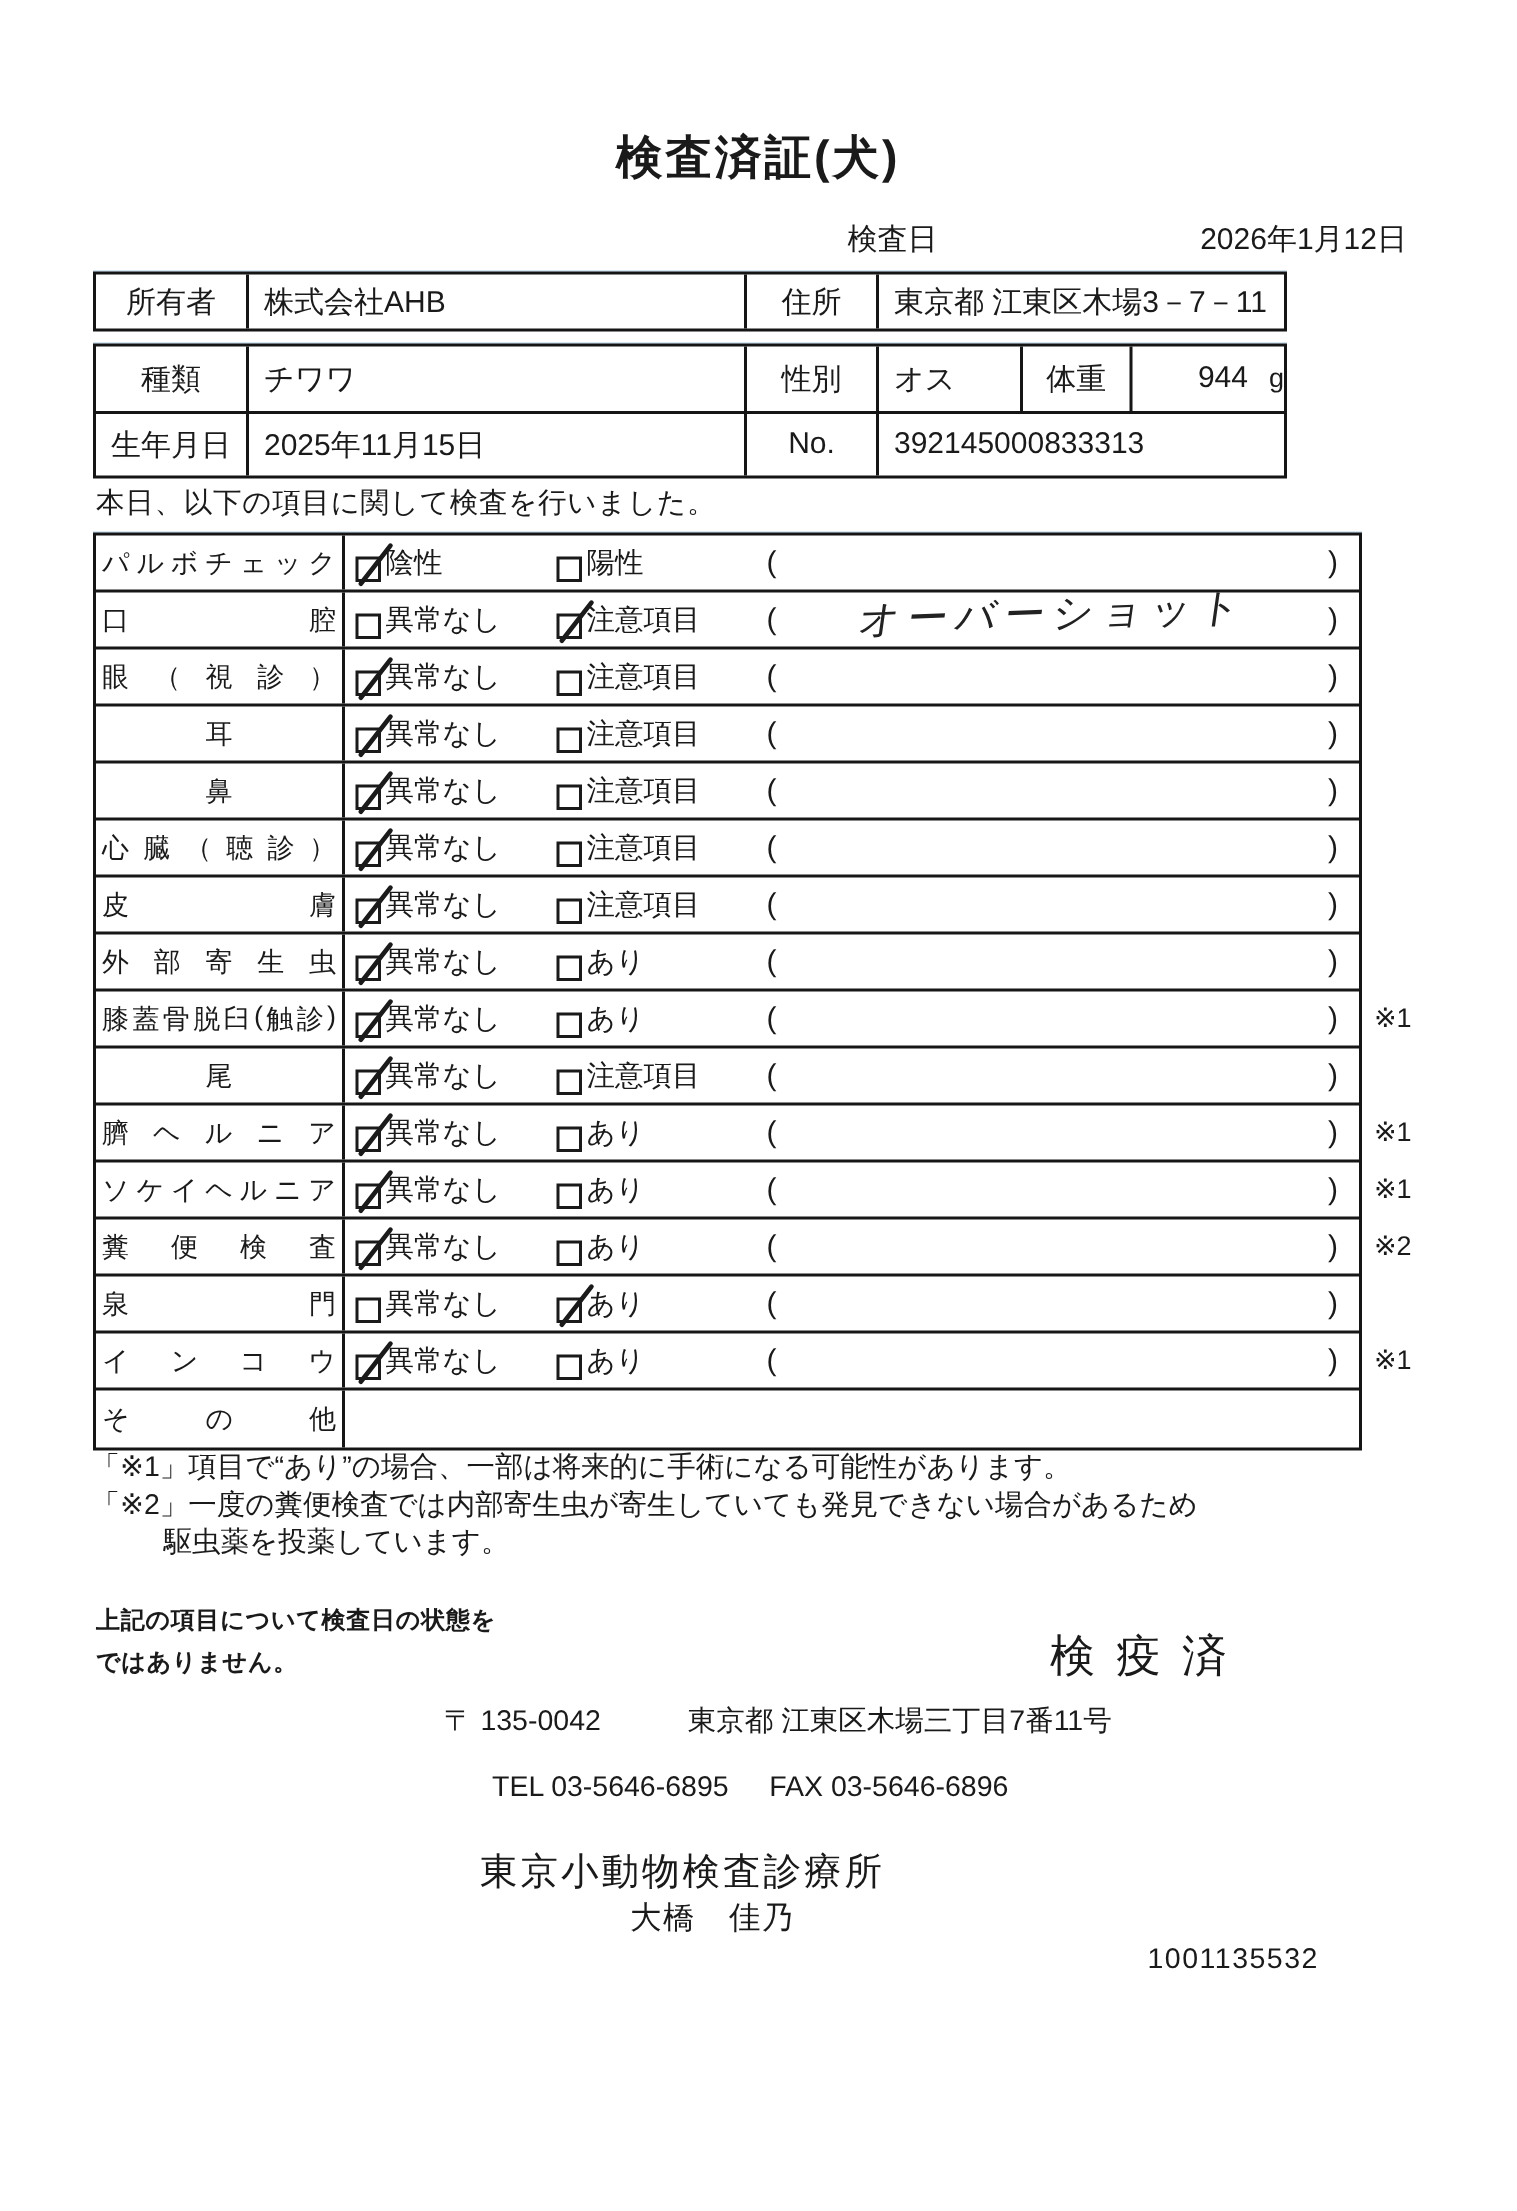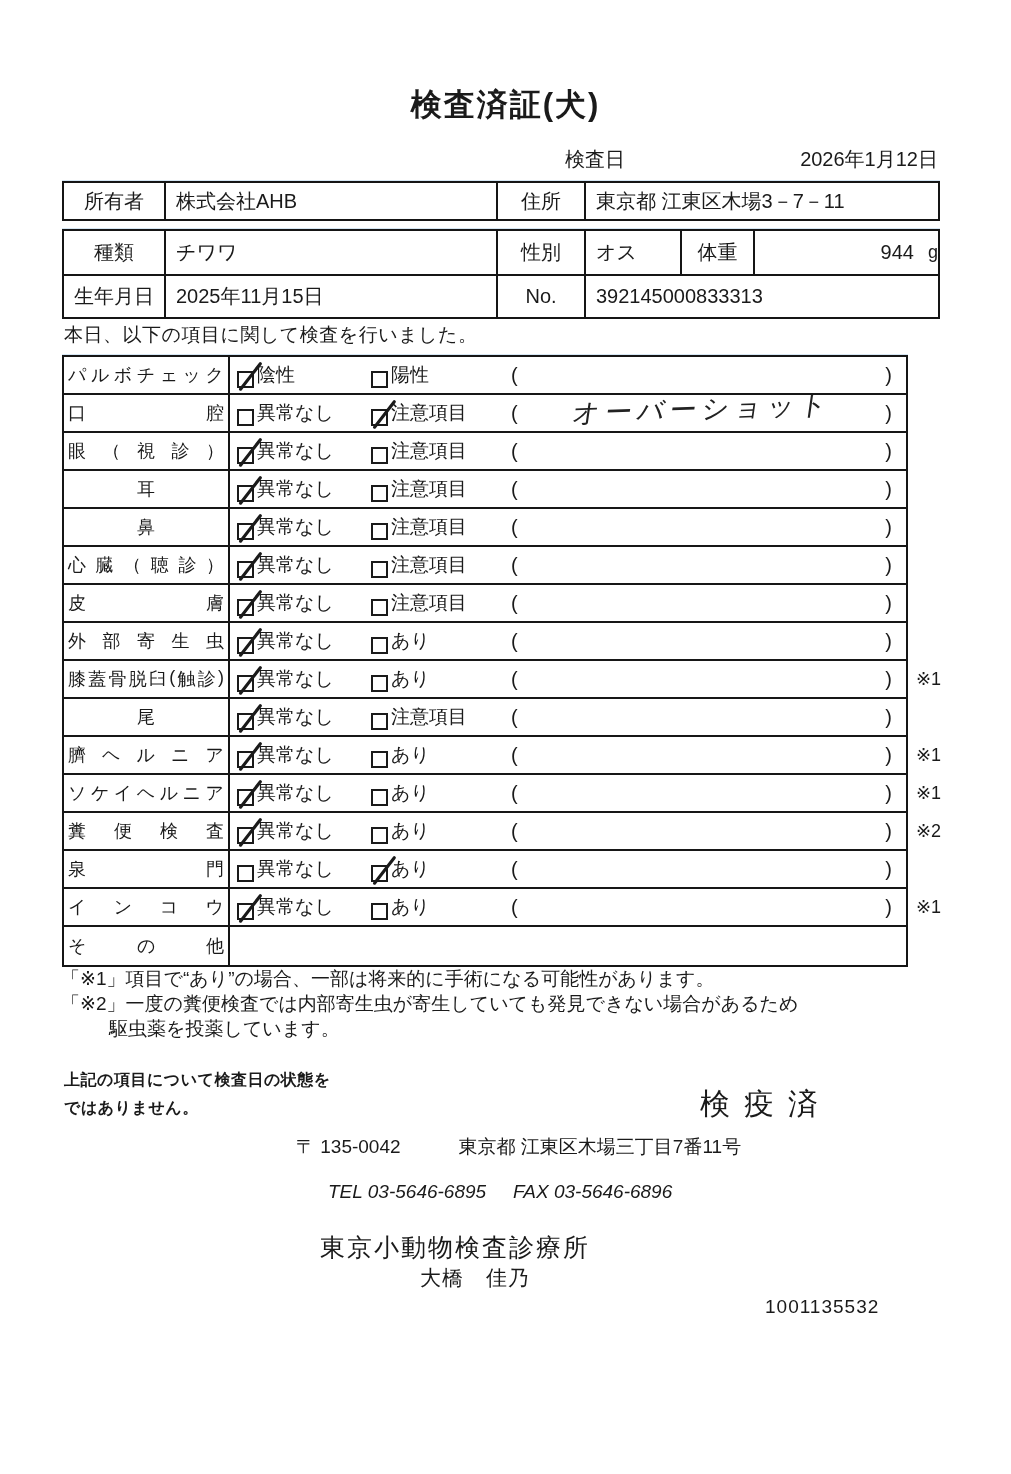--- a/index.html
+++ b/index.html
@@ -15,21 +15,21 @@
     position:absolute; top:84px; left:0; width:1011px;
     text-align:center; font-size:31px; font-weight:bold; letter-spacing:2px;
   }
 
   .date-row {
     position:absolute; top:146px; left:565px; right:73px;
     display:flex; justify-content:space-between; font-size:20px;
   }
 
   
-  .htable { position:absolute; left:62px; width:878px; border:2px solid #151515;
+  .htable { position:absolute; left:62px; width:796px; border:2px solid #151515;
             box-shadow:0 -1px 0 rgba(90,160,210,.25); }
   .hrow { display:flex; height:36px; }
   .pet .hrow { height:43px; }
   .pet .hrow + .hrow { border-top:2px solid #151515; }
   .hcell { display:flex; align-items:center; font-size:20px; border-right:2px solid #151515; }
   .hcell:last-child { border-right:none; }
   .hcell.lab { justify-content:center; }
   .hcell.val { padding-left:10px; }
   .w-lab1 { width:102px; } .w-val1 { width:332px; } .w-lab2 { width:88px; }
   .w-sex  { width:96px; }  .w-wlab { width:73px; }
@@ -69,21 +69,21 @@
 
   
   .notes { position:absolute; left:61px; top:966px; font-size:19px; line-height:25px; }
   .notes .indent { padding-left:48px; }
   .disclaimer { position:absolute; left:64px; top:1068px; font-size:16px;
                 font-weight:bold; line-height:27.5px; letter-spacing:.5px;font-family:Liberation Mono, monospace; }
   .stamp { position:absolute; left:700px; top:1084px; font-size:30px;
            letter-spacing:14px; white-space:nowrap; }
   .postal-line { position:absolute; left:296px; top:1134px; font-size:19px; display:flex; }
   .postal-line .addr { margin-left:58px; }
-  .tel-line { position:absolute; left:328px; top:1181px; font-size:19px; display:flex;font-style:italic; }
+  .tel-line { position:absolute; left:328px; top:1181px; font-size:19px; display:flex; }
   .tel-line .fax { margin-left:27px; }
   .clinic { position:absolute; left:320px; top:1231px; font-size:25px; letter-spacing:2px; }
   .vet { position:absolute; left:420px; top:1264px; font-size:21px; letter-spacing:1px; }
   .docnum { position:absolute; left:765px; top:1296px; font-size:19px; letter-spacing:1px; }
 </style>
 </head>
 <body>
 
 <div class="page">
 

